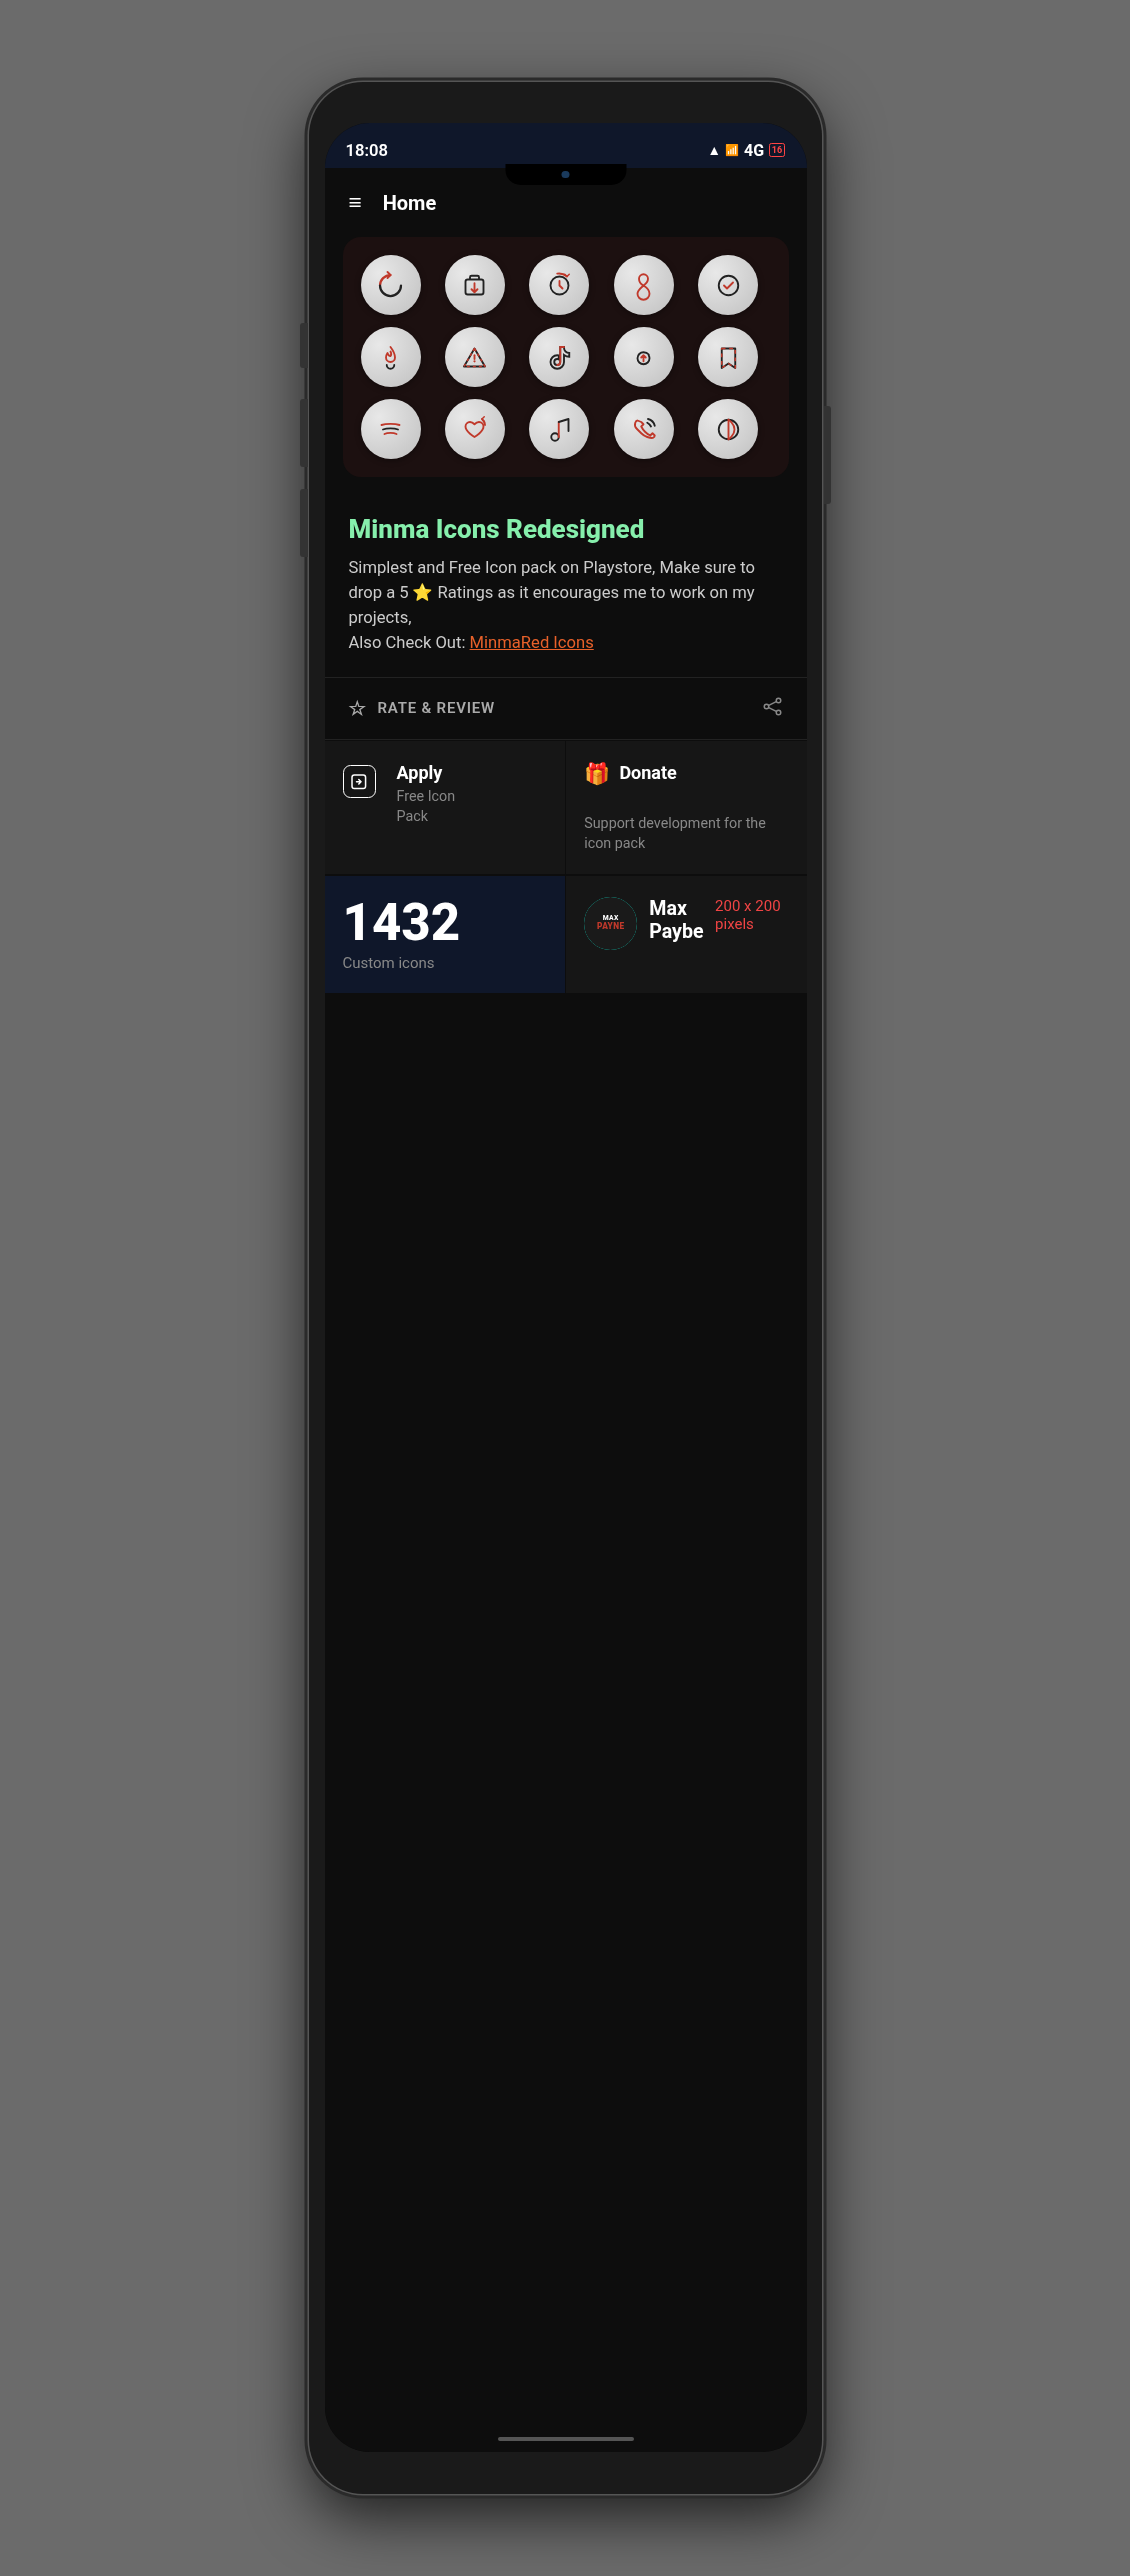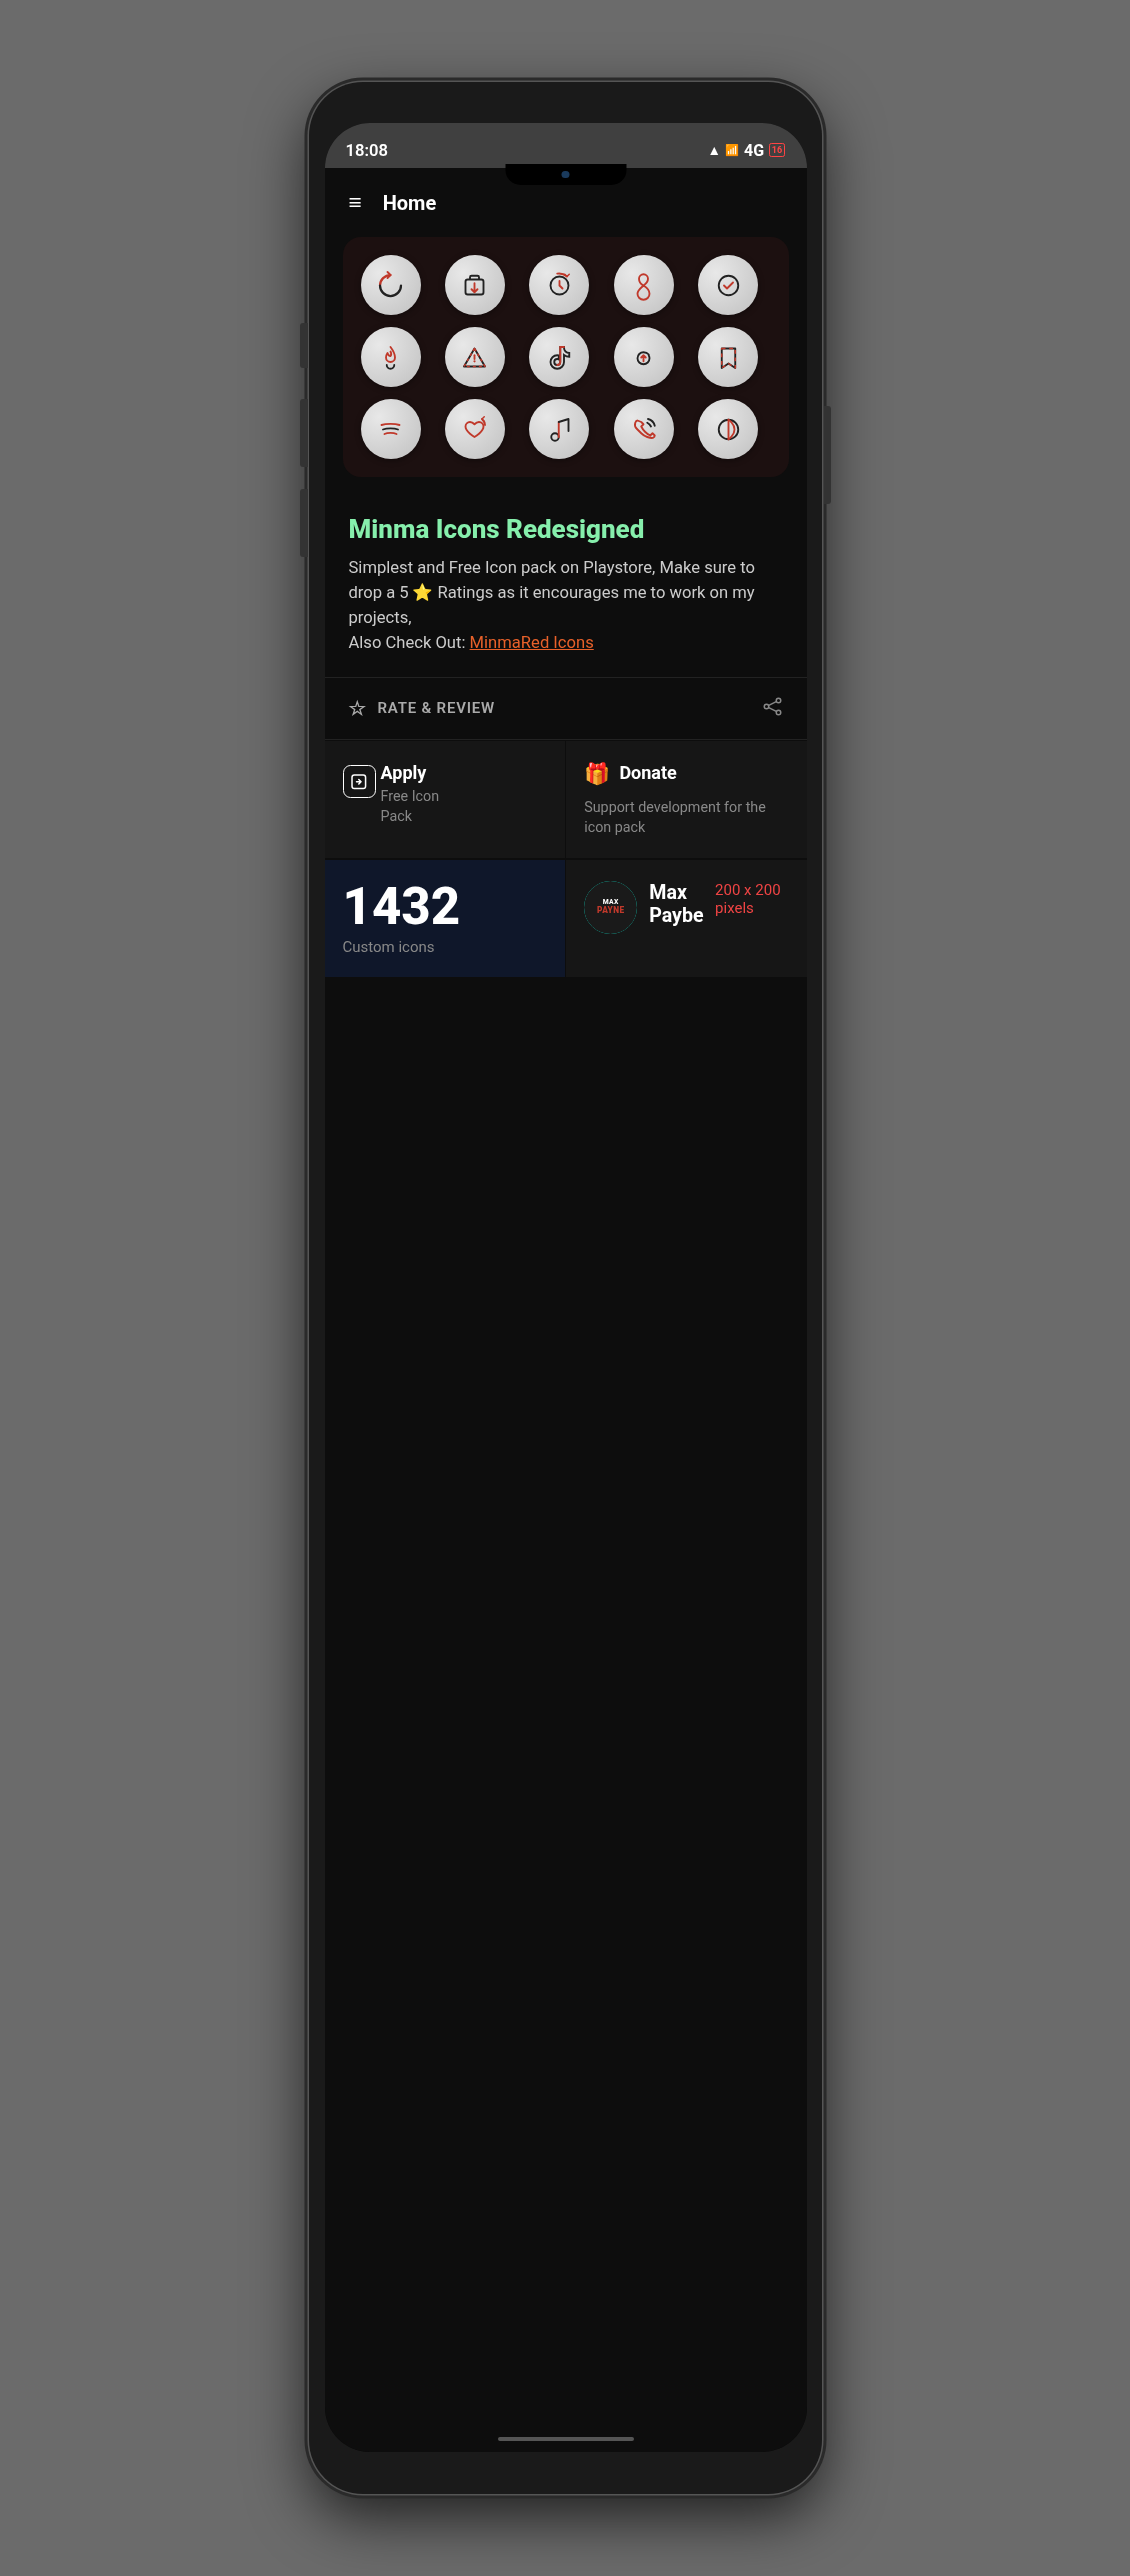--- a/index.html
+++ b/index.html
@@ -77,21 +77,21 @@
       overflow: hidden;
       position: relative;
       display: flex;
       flex-direction: column;
     }
 
     
     .notch-bar {
       width: 100%;
       height: 45px;
-      background: #404040;
+      background: #0f172a;
       display: flex;
       align-items: center;
       justify-content: space-between;
       padding: 9px 21px 0;
       flex-shrink: 0;
     }
 
     .notch-center {
       position: absolute;
       left: 50%;
@@ -264,21 +264,21 @@
       gap: 1.5px;
       flex-shrink: 0;
       margin-top: 1.5px;
     }
 
     .action-cell {
       background: #161616;
       padding: 21px 18px;
       display: flex;
       align-items: flex-start;
-      gap: 5px;
+      gap: 21px;
     }
 
     .action-cell.apply {
       border-radius: 0;
     }
 
     .action-cell.donate {
       border-radius: 0;
       flex-direction: column;
     }

